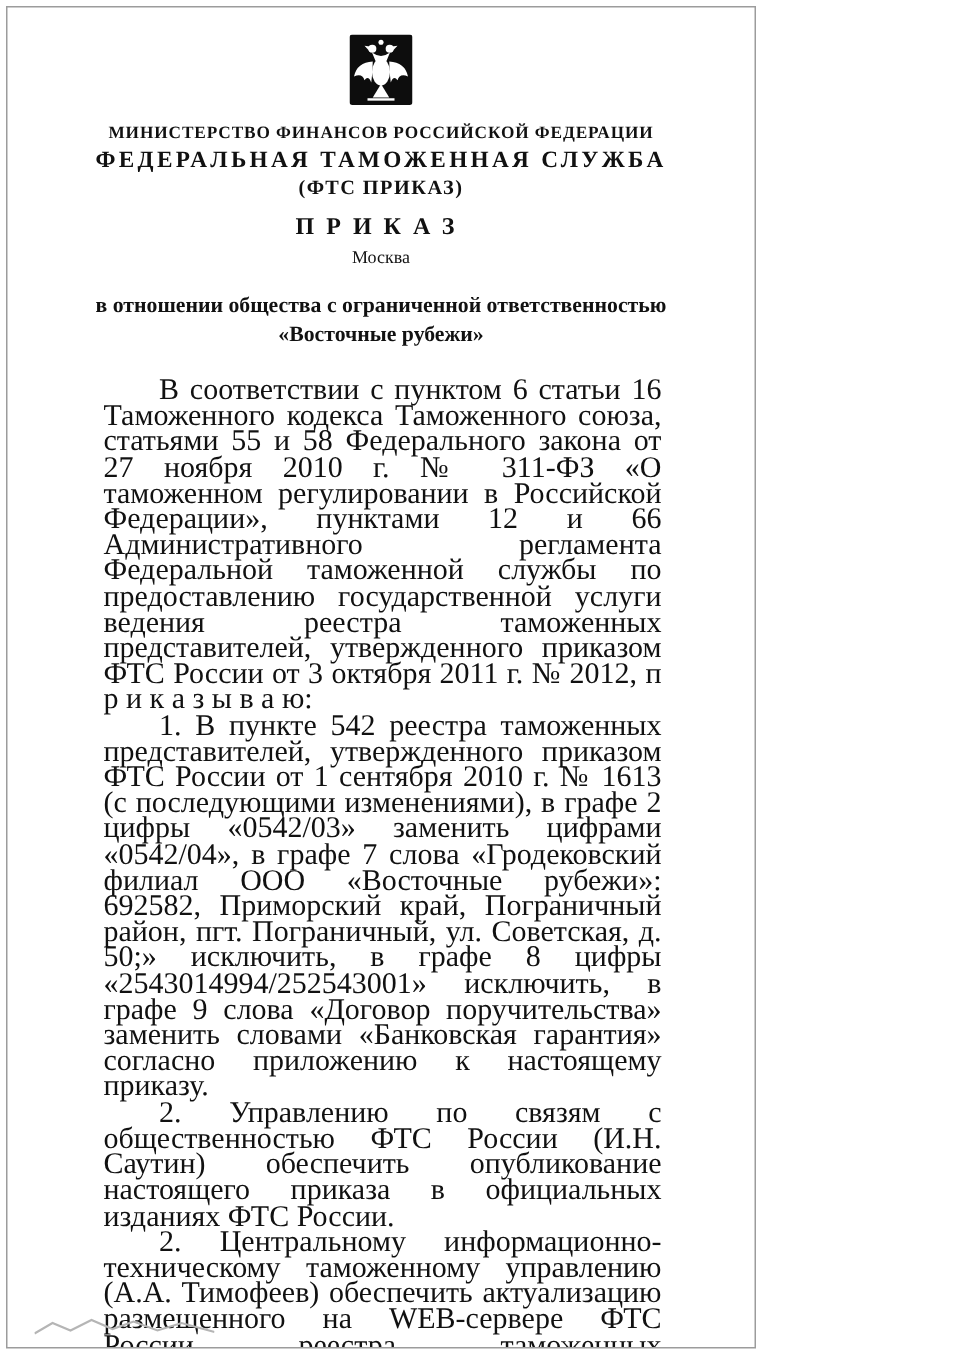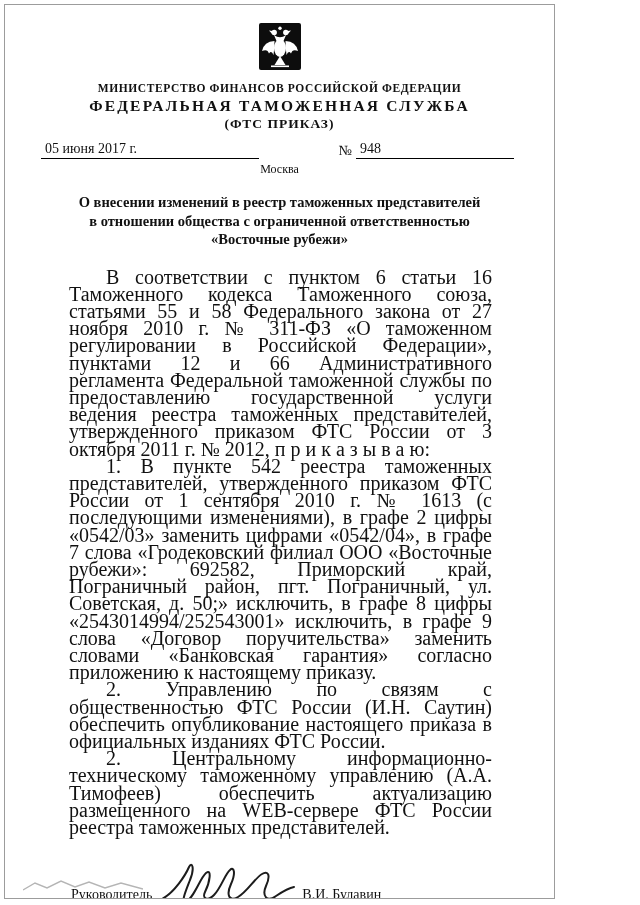--- a/index.html
+++ b/index.html
@@ -6,21 +6,21 @@
     margin: 0;
     padding: 0;
     background: #ffffff;
     width: 640px;
     height: 905px;
     font-family: "Liberation Serif", "DejaVu Serif", serif;
     color: #111;
   }
   .page {
     position: relative;
-    width: 551px;
+    width: 500px;
     height: 895px;
     margin: 4px;
     border: 1px solid #9c9c9c;
     background: #ffffff;
     box-sizing: border-box;
     overflow: hidden;
   }
   .emblem-wrap {
     width: 42px;
     margin: 18px auto 8px auto;
@@ -98,33 +98,26 @@
         <path d="M26.5 18 Q37 18.5 39 28 Q33.5 25.5 32 30.5 Q29.5 27 27.5 32 Q26.5 25 26.5 18 Z"></path>
         <path d="M21 33 L15.5 42 L26.5 42 Z"></path>
         <rect x="12" y="42.5" width="18" height="1.6"></rect>
       </g>
     </svg>
   </div>
 
   <div class="hdr-line ministry">МИНИСТЕРСТВО ФИНАНСОВ РОССИЙСКОЙ ФЕДЕРАЦИИ</div>
   <div class="hdr-line service">ФЕДЕРАЛЬНАЯ ТАМОЖЕННАЯ СЛУЖБА</div>
   <div class="hdr-line service-abbr">(ФТС ПРИКАЗ)</div>
+  <div class="hdr-line doc-type">ПРИКАЗ</div>
 
-  <div class="date-row">
-    <span class="u-line date-line">05 июня 2017 г.</span>
-    <span class="num-group">
-      <span class="num-sign">№</span>
-      <span class="u-line num-line">948</span>
-    </span>
-  </div>
 
   <div class="city">Москва</div>
 
   <div class="title">
-    <div>О внесении изменений в реестр таможенных представителей</div>
     <div>в отношении общества с ограниченной ответственностью</div>
     <div>«Восточные рубежи»</div>
   </div>
 
   <div class="body-text">
     <p>В соответствии с пунктом 6 статьи 16 Таможенного кодекса Таможенного союза, статьями 55 и 58 Федерального закона от 27 ноября 2010 г. № 311-ФЗ «О таможенном регулировании в Российской Федерации», пунктами 12 и 66 Административного регламента Федеральной таможенной службы по предоставлению государственной услуги ведения реестра таможенных представителей, утвержденного приказом ФТС России от 3 октября 2011 г. № 2012, п р и к а з ы в а ю:</p>
     <p>1. В пункте 542 реестра таможенных представителей, утвержденного приказом ФТС России от 1 сентября 2010 г. № 1613 (с последующими изменениями), в графе 2 цифры «0542/03» заменить цифрами «0542/04», в графе 7 слова «Гродековский филиал ООО «Восточные рубежи»: 692582, Приморский край, Пограничный район, пгт. Пограничный, ул. Советская, д. 50;» исключить, в графе 8 цифры «2543014994/252543001» исключить, в графе 9 слова «Договор поручительства» заменить словами «Банковская гарантия» согласно приложению к настоящему приказу.</p>
     <p>2. Управлению по связям с общественностью ФТС России (И.Н. Саутин) обеспечить опубликование настоящего приказа в официальных изданиях ФТС России.</p>
     <p>2. Центральному информационно-техническому таможенному управлению (А.А. Тимофеев) обеспечить актуализацию размещенного на WEB-сервере ФТС России реестра таможенных представителей.</p>
   </div>

